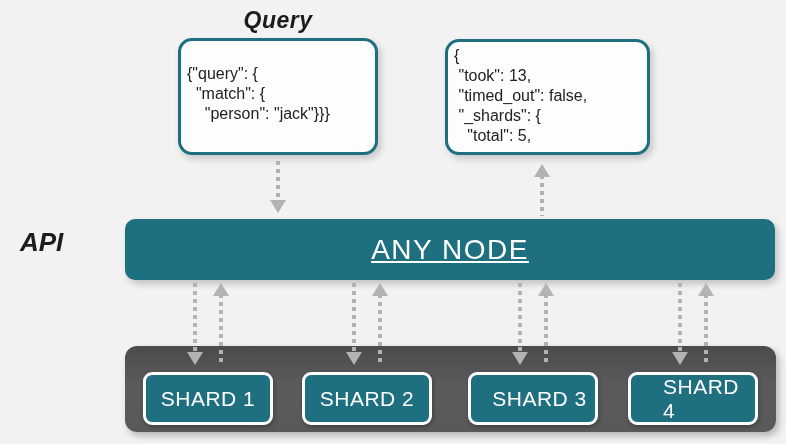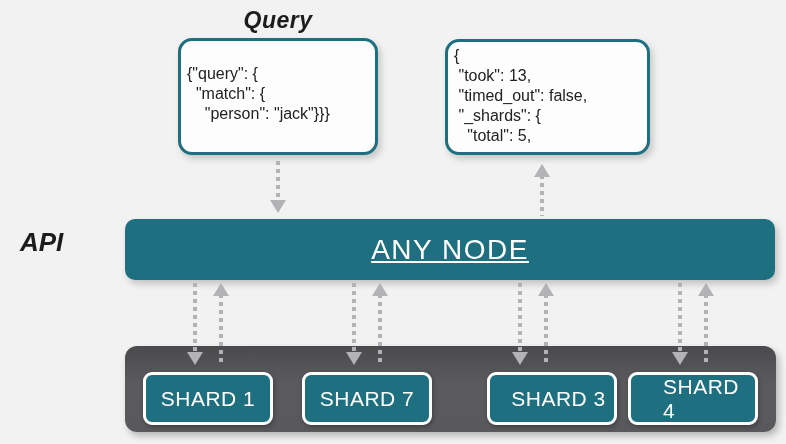--- a/index.html
+++ b/index.html
@@ -133,23 +133,23 @@
   <div class="side-label" style="left:20px;top:227px;">API</div>
   <div class="node-bar">
     <span>ANY NODE</span>
   </div>
 
   <div class="shard-container">
     <div class="shard" style="left:18px;">
         <span>SHARD 1</span>
       </div>
     <div class="shard" style="left:177px;">
-        <span>SHARD 7</span>
+        <span>SHARD 2</span>
       </div>
-    <div class="shard" style="left:362px;padding-left:13px;">
+    <div class="shard" style="left:343px;padding-left:13px;">
         <span>SHARD 3</span>
       </div>
     <div class="shard" style="left:503px;padding-left:32px;">
         <span>SHARD 4</span>
       </div>
   </div>
 
   <div class="varrow down" style="left:187px;top:283px;height:82px;">
       <span class="line"></span>
       <span class="head"></span>

